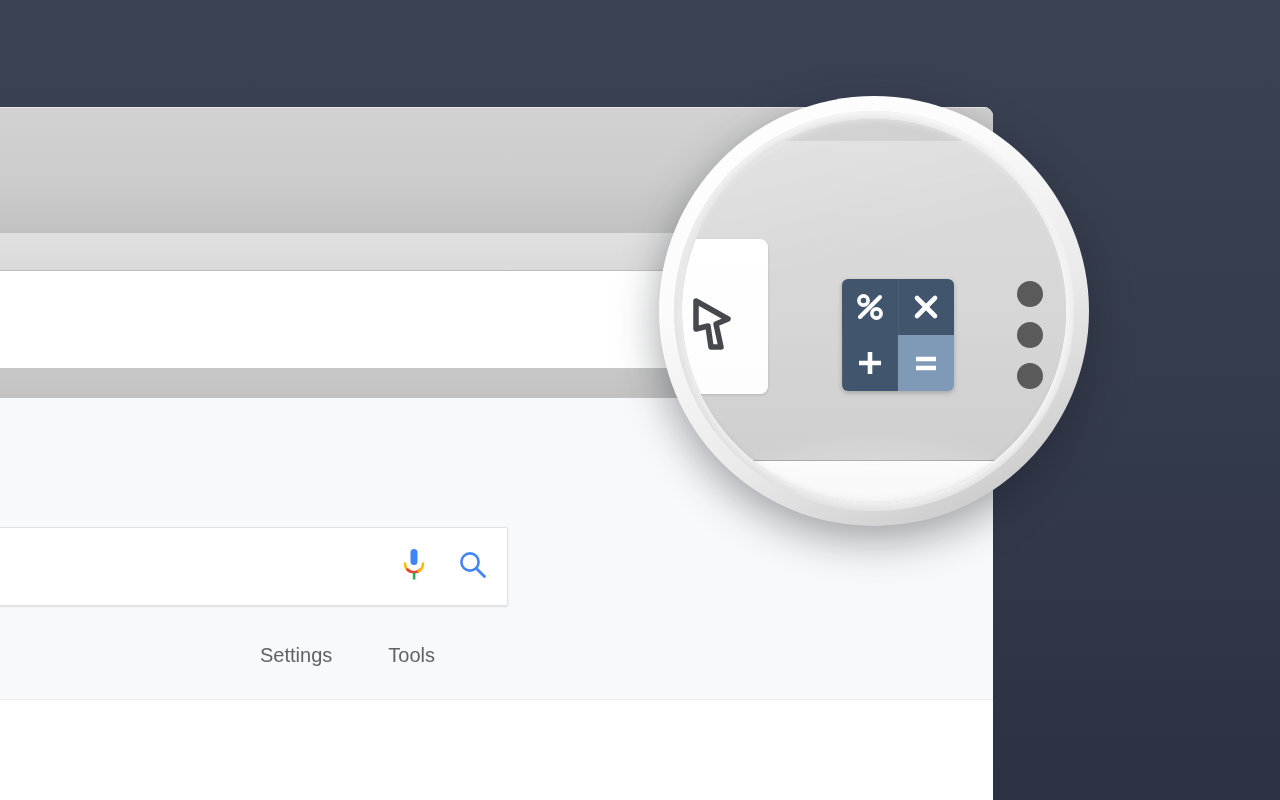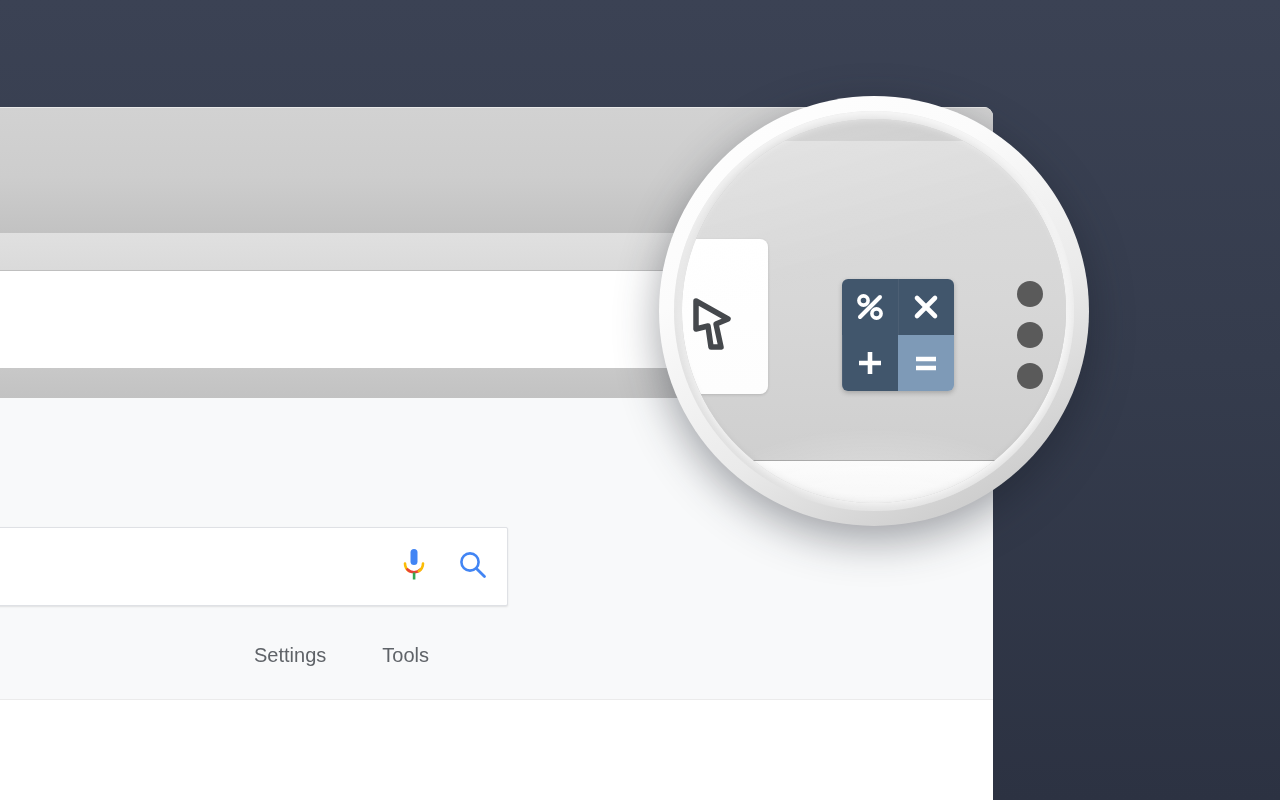--- a/index.html
+++ b/index.html
@@ -154,21 +154,21 @@
     top: 227px;
     width: 100%;
     height: 60px;
     display: flex;
     align-items: center;
     font-size: 20px;
     color: #5f6368;
   }
   .serp-nav .nav-right {
     position: absolute;
-    left: 294px;
+    left: 300px;
     display: flex;
     align-items: center;
     gap: 56px;
   }
   .nav-link { cursor: default; white-space: nowrap; }
 
   
   #magnifier {
     position: absolute;
     left: 659px;

